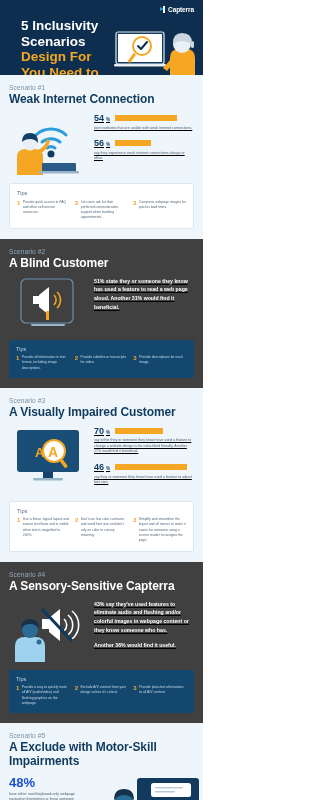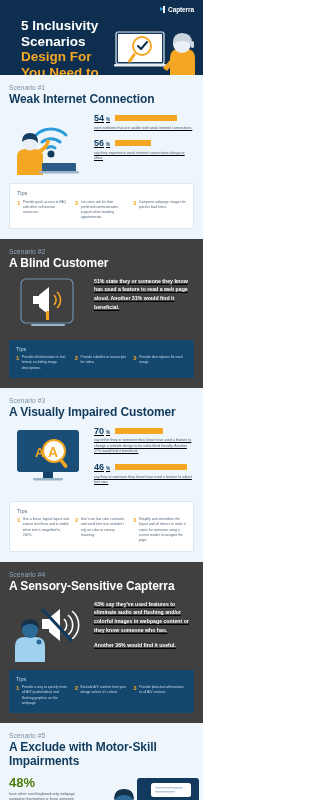--- a/index.html
+++ b/index.html
@@ -58,21 +58,21 @@
   .sec.dark .tips-label { color:#bcd2e4; }
   .tips-row { display:flex; gap:5px; }
   .tip { display:flex; gap:2.5px; flex:1; }
   .tip-n { font-size:6px; font-weight:bold; color:#f5a623; line-height:1; flex:0 0 auto; }
   .tip-t { font-size:3.4px; line-height:1.55; color:#56697b; }
   .sec.dark .tip-t { color:#c6d8e8; }
 
   
   .s5-row { display:flex; margin-top:8px; align-items:flex-start; }
   .s5-left { width:88px; flex:0 0 88px; }
-  .s5-num { font-size:13px; font-weight:bold; color:#4d7c0f; line-height:1; }
+  .s5-num { font-size:13px; font-weight:bold; color:#1d4ed8; line-height:1; }
   .s5-desc { font-size:3.6px; line-height:1.55; color:#4a5c6d; margin-top:2.5px; width:72px; }
   .s5-inline { display:flex; align-items:baseline; gap:3px; margin-top:7px; }
   .s5-num2 { font-size:9px; font-weight:bold; color:#103a5e; }
   .s5-art { flex:1; position:relative; height:62px; }
 
   svg { display:block; }
 </style>
 </head>
 <body>
 

